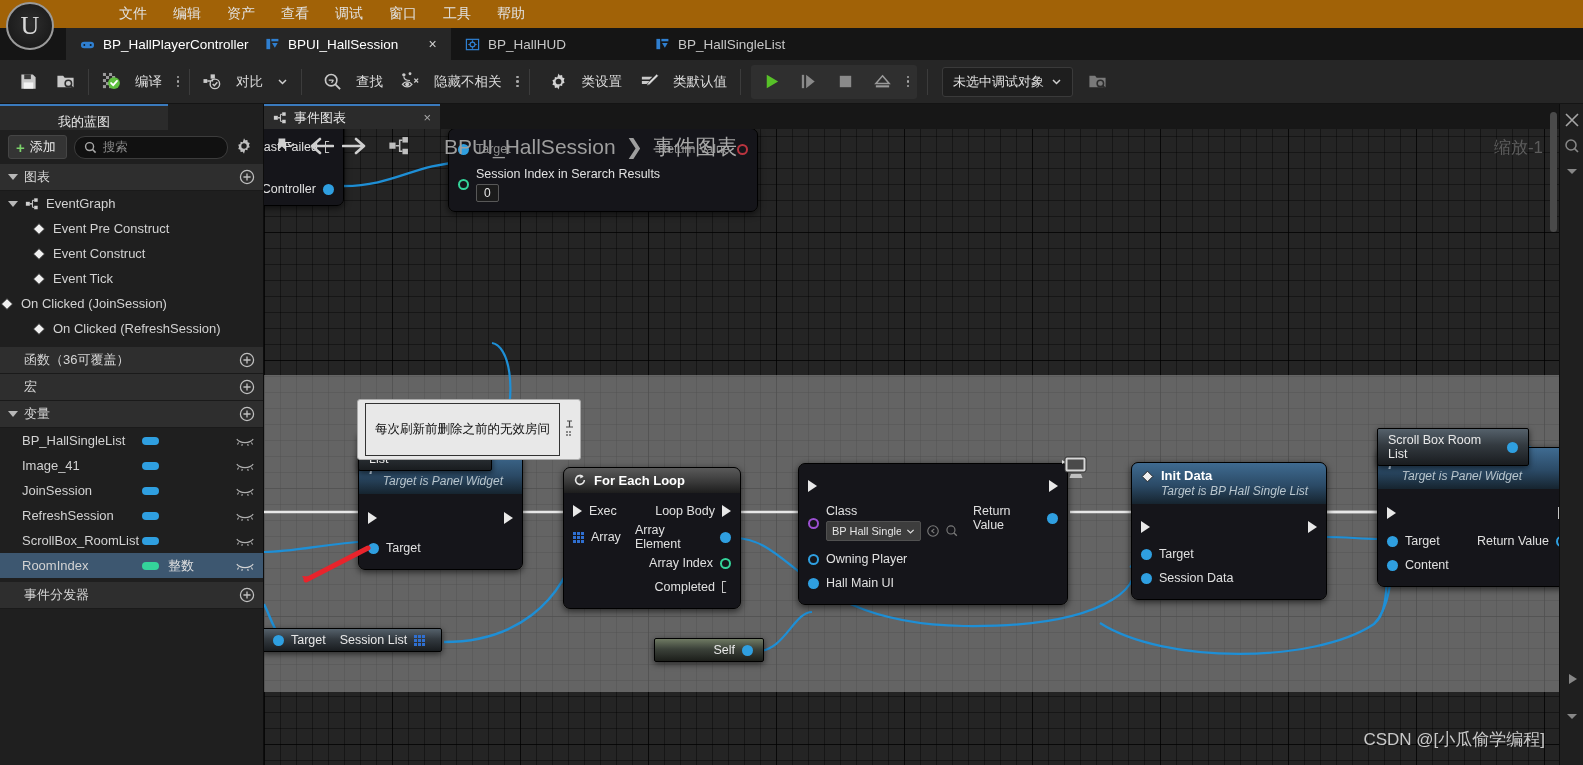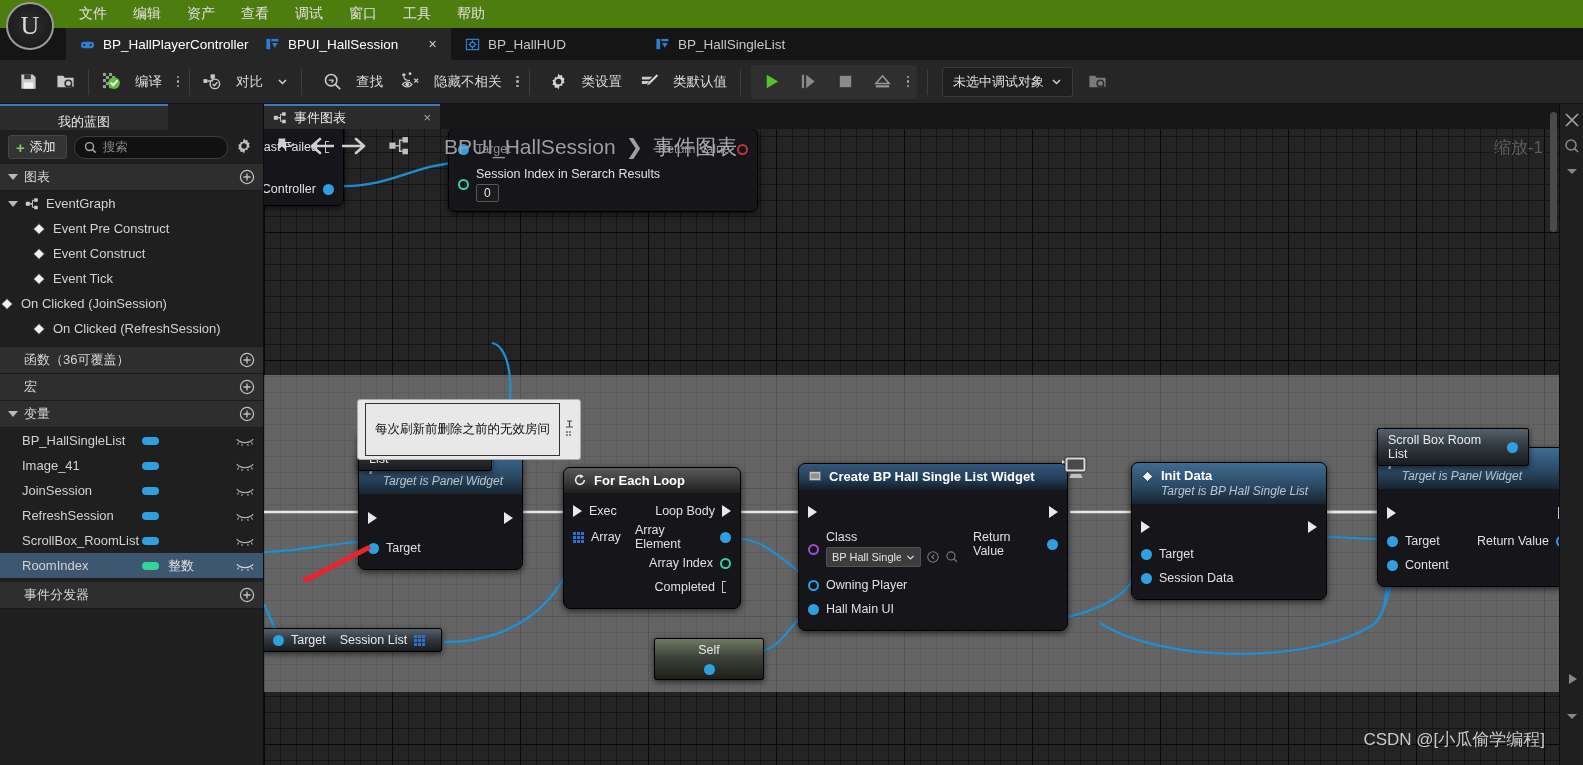--- a/index.html
+++ b/index.html
@@ -8,21 +8,21 @@
     background: #1a1a1a; overflow: hidden;
     font-family: "Liberation Sans", "DejaVu Sans", sans-serif;
     color: #d8d8d8; font-size: 13px;
     -webkit-font-smoothing: antialiased;
   }
   #app { position: relative; width: 1583px; height: 765px; }
 
   
   .menubar {
     position: absolute; left: 0; top: 0; width: 1583px; height: 28px;
-    background: #4d7c0f; display: flex; align-items: center;
+    background: #a16207; display: flex; align-items: center; padding-left: 40px;
   }
   .ue-logo {
     position: absolute; left: 6px; top: 2px; width: 48px; height: 48px;
     border-radius: 50%; border: 2px solid #9a9a9a;
     background: radial-gradient(circle at 50% 45%, #2e2e2e 0%, #141414 100%);
     display: flex; align-items: center; justify-content: center;
     font-family: "Liberation Serif", serif; font-size: 26px; color: #d9d9d9;
     z-index: 40;
   }
   .menu-items { margin-left: 66px; display: flex; gap: 0; }
@@ -244,21 +244,20 @@
   
   .pill {
     position: absolute; z-index: 7; border-radius: 2px;
     border: 1px solid #000; display: flex; align-items: center; gap: 7px;
     padding: 4px 10px; font-size: 12.5px; color: #e8e8e8;
     background: linear-gradient(to bottom, #55616b 0%, #333a40 45%, #191c1f 100%);
     box-shadow: 0 2px 6px rgba(0,0,0,.6);
   }
   .pill.self {
     background: linear-gradient(to bottom, #6f7a63 0%, #3c423a 45%, #1c1e1a 100%);
-    flex-direction: column;
   }
   .comment-bubble {
     position: absolute; z-index: 9; background: #e8e8e8; border-radius: 3px;
     display: flex; align-items: center; gap: 4px; padding: 3px 5px 3px 7px;
     font-size: 12.5px; color: #111; border: 1px solid #aaa;
   }
   .comment-bubble .cb-oval {
     border: 1.4px solid #333; border-radius: 0; padding: 17px 9px;
   }
   svg.wires { position: absolute; inset: 0; z-index: 4; pointer-events: none; }
@@ -869,27 +868,20 @@
           <span class="pin-dot green"></span>
         </div>
         <div class="prow" style="justify-content:flex-end">
           <span>Completed</span>
           <span class="pin-exec hollow"></span>
         </div>
       </div>
     </div>
 
     <div class="node" style="left:534px; top:359px; width:270px;">
-      <div class="node-hdr darkb" style="padding-bottom:6px">
-        <svg width="14" height="14" viewBox="0 0 16 16">
-          <rect x="1.5" y="3" width="13" height="10" fill="#cfcfcf" stroke="#5a5a5a"></rect>
-          <rect x="3" y="5" width="10" height="6" fill="#8f8f8f"></rect>
-        </svg>
-        <span>Create BP Hall Single List Widget</span>
-      </div>
       <div class="node-body" style="padding-top:8px">
         <div class="prow" style="min-height:28px">
           <span class="pin-exec"></span>
           <span class="sp"></span>
           <span class="pin-exec"></span>
         </div>
         <div class="prow" style="align-items:flex-start; margin-top:4px">
           <span class="pin-dot purple" style="margin-top:14px"></span>
           <div>
             <div>Class</div>

